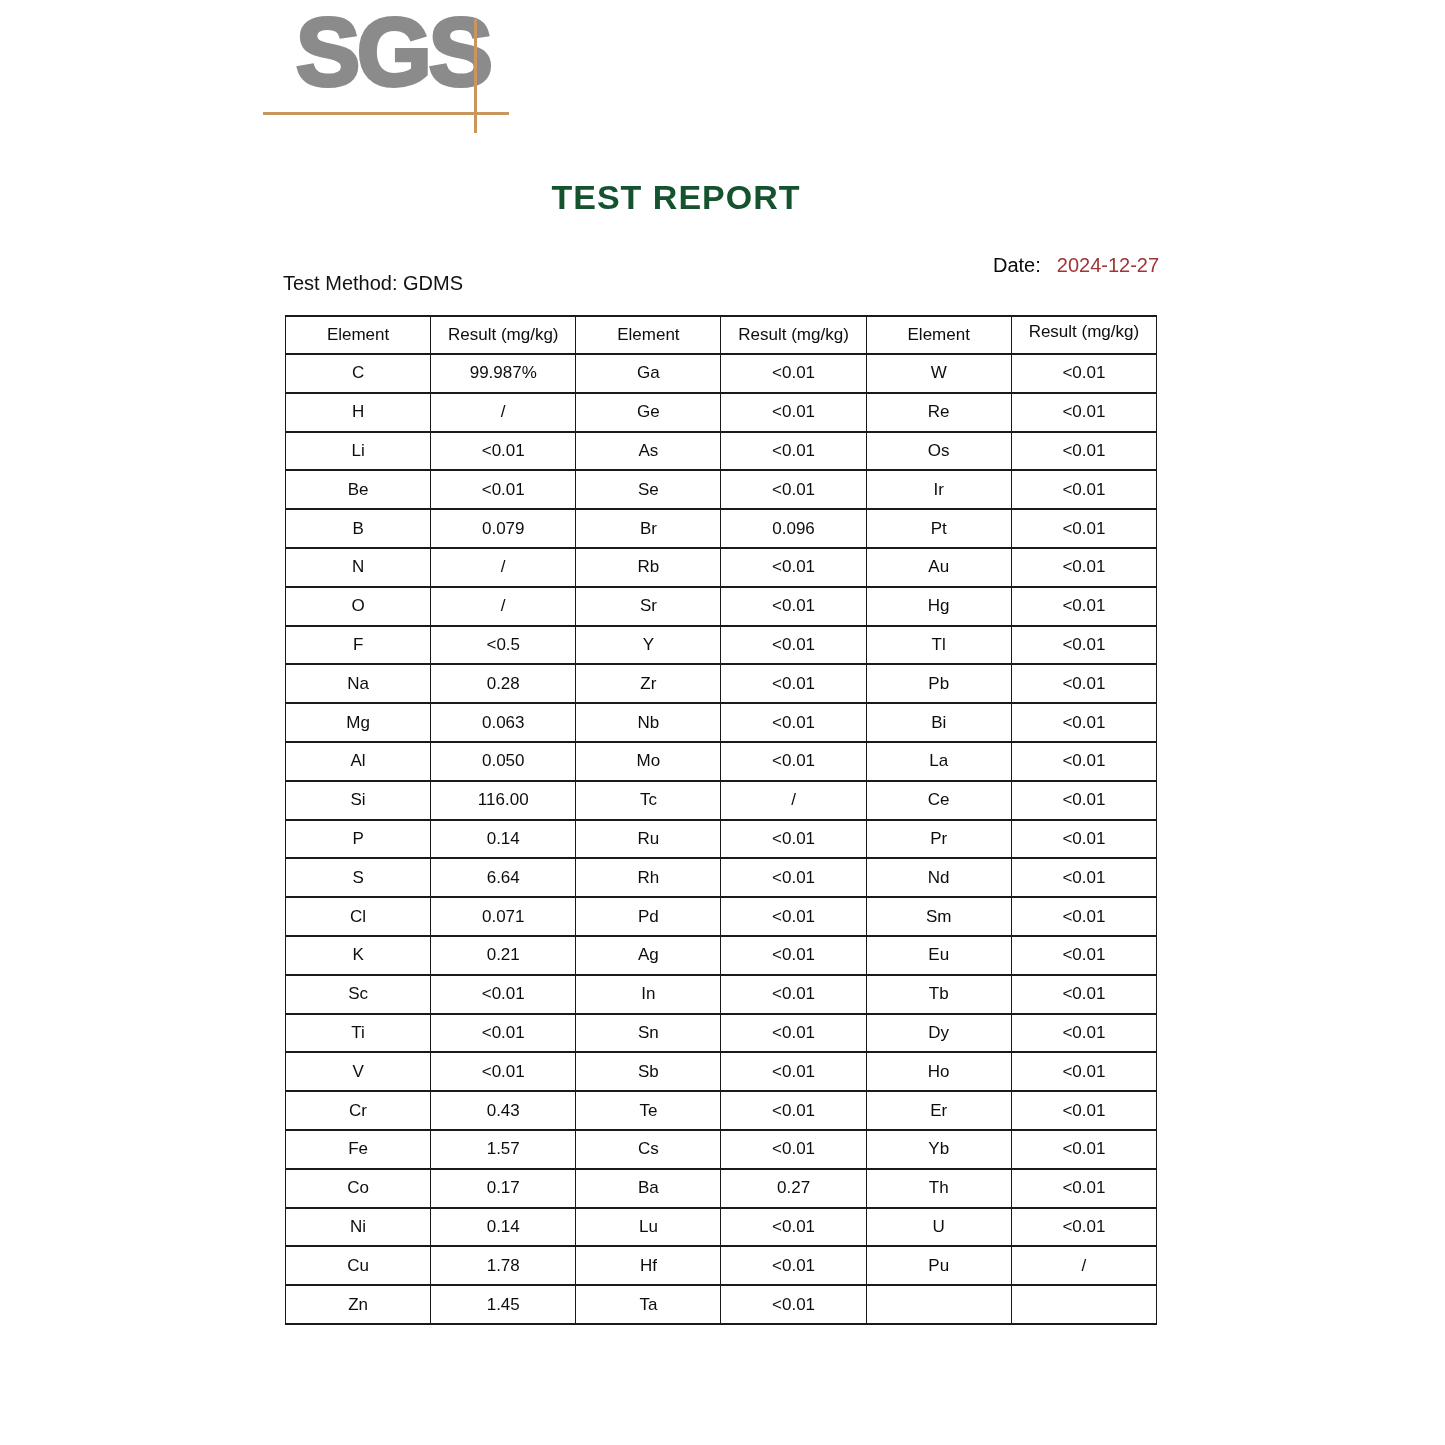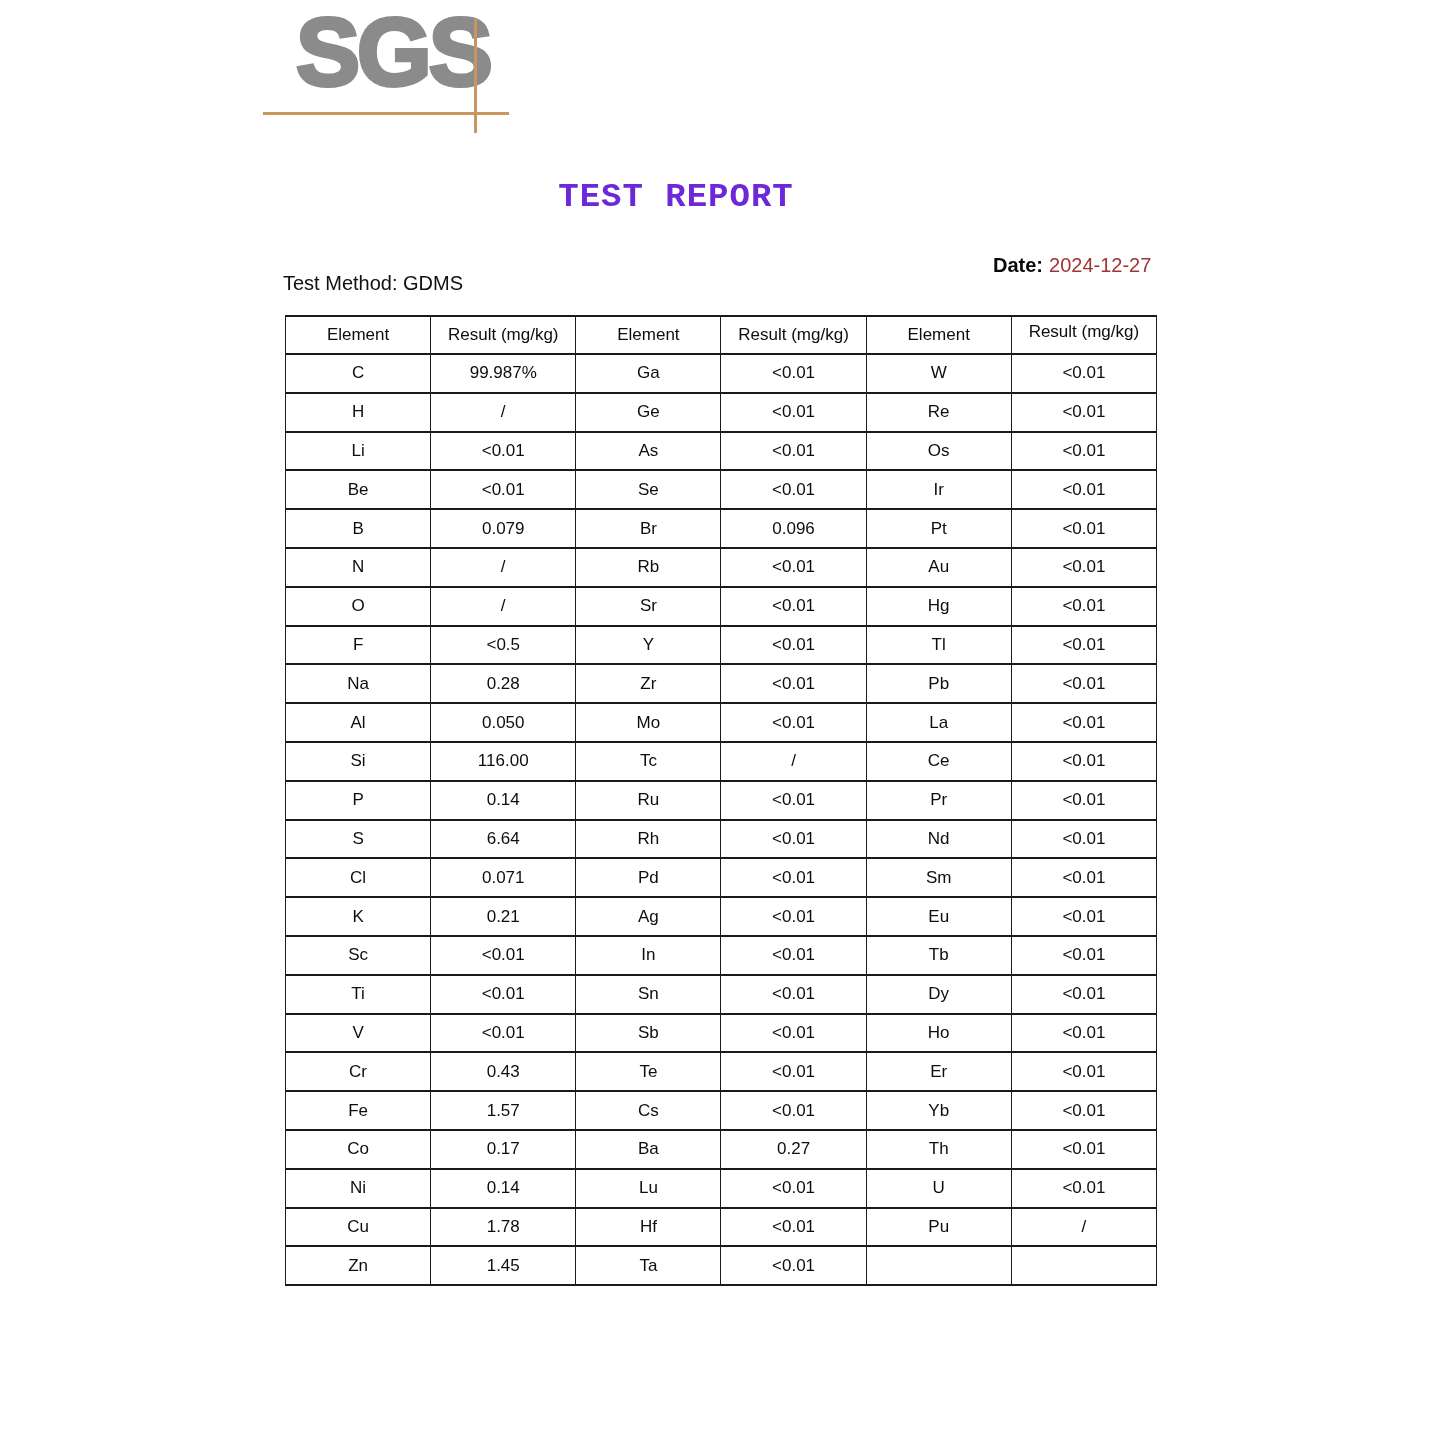--- a/index.html
+++ b/index.html
@@ -57,33 +57,32 @@
   .title {
     position: absolute;
     left: 0;
     top: 178px;
     width: 1352px;
     margin: 0;
     text-align: center;
     font-size: 34px;
     font-weight: bold;
     letter-spacing: 1px;
-    color: #6d28d9;
-    font-family: Liberation Mono, monospace;
+    color: #14532d;
   }
   .date-line {
     position: absolute;
     left: 993px;
     top: 254px;
     font-size: 20px;
     color: #0a0a0a;
     white-space: nowrap;
   }
-  .date-label { font-weight: bold; }
-  .date-value { color: var(--color-date_red, #a03537); margin-left: 6px; }
+  .date-label { font-weight: normal; }
+  .date-value { color: var(--color-date_red, #a03537); margin-left: 16px; }
   .test-method {
     position: absolute;
     left: 283px;
     top: 272px;
     font-size: 20px;
     color: #111111;
   }
 
   
   table.results {
@@ -220,20 +219,28 @@
         </tr>
         <tr>
           <td>Na</td>
           <td>0.28</td>
           <td>Zr</td>
           <td>&lt;0.01</td>
           <td>Pb</td>
           <td>&lt;0.01</td>
         </tr>
         <tr>
+          <td>Mg</td>
+          <td>0.063</td>
+          <td>Nb</td>
+          <td>&lt;0.01</td>
+          <td>Bi</td>
+          <td>&lt;0.01</td>
+        </tr>
+        <tr>
           <td>Al</td>
           <td>0.050</td>
           <td>Mo</td>
           <td>&lt;0.01</td>
           <td>La</td>
           <td>&lt;0.01</td>
         </tr>
         <tr>
           <td>Si</td>
           <td>116.00</td>

